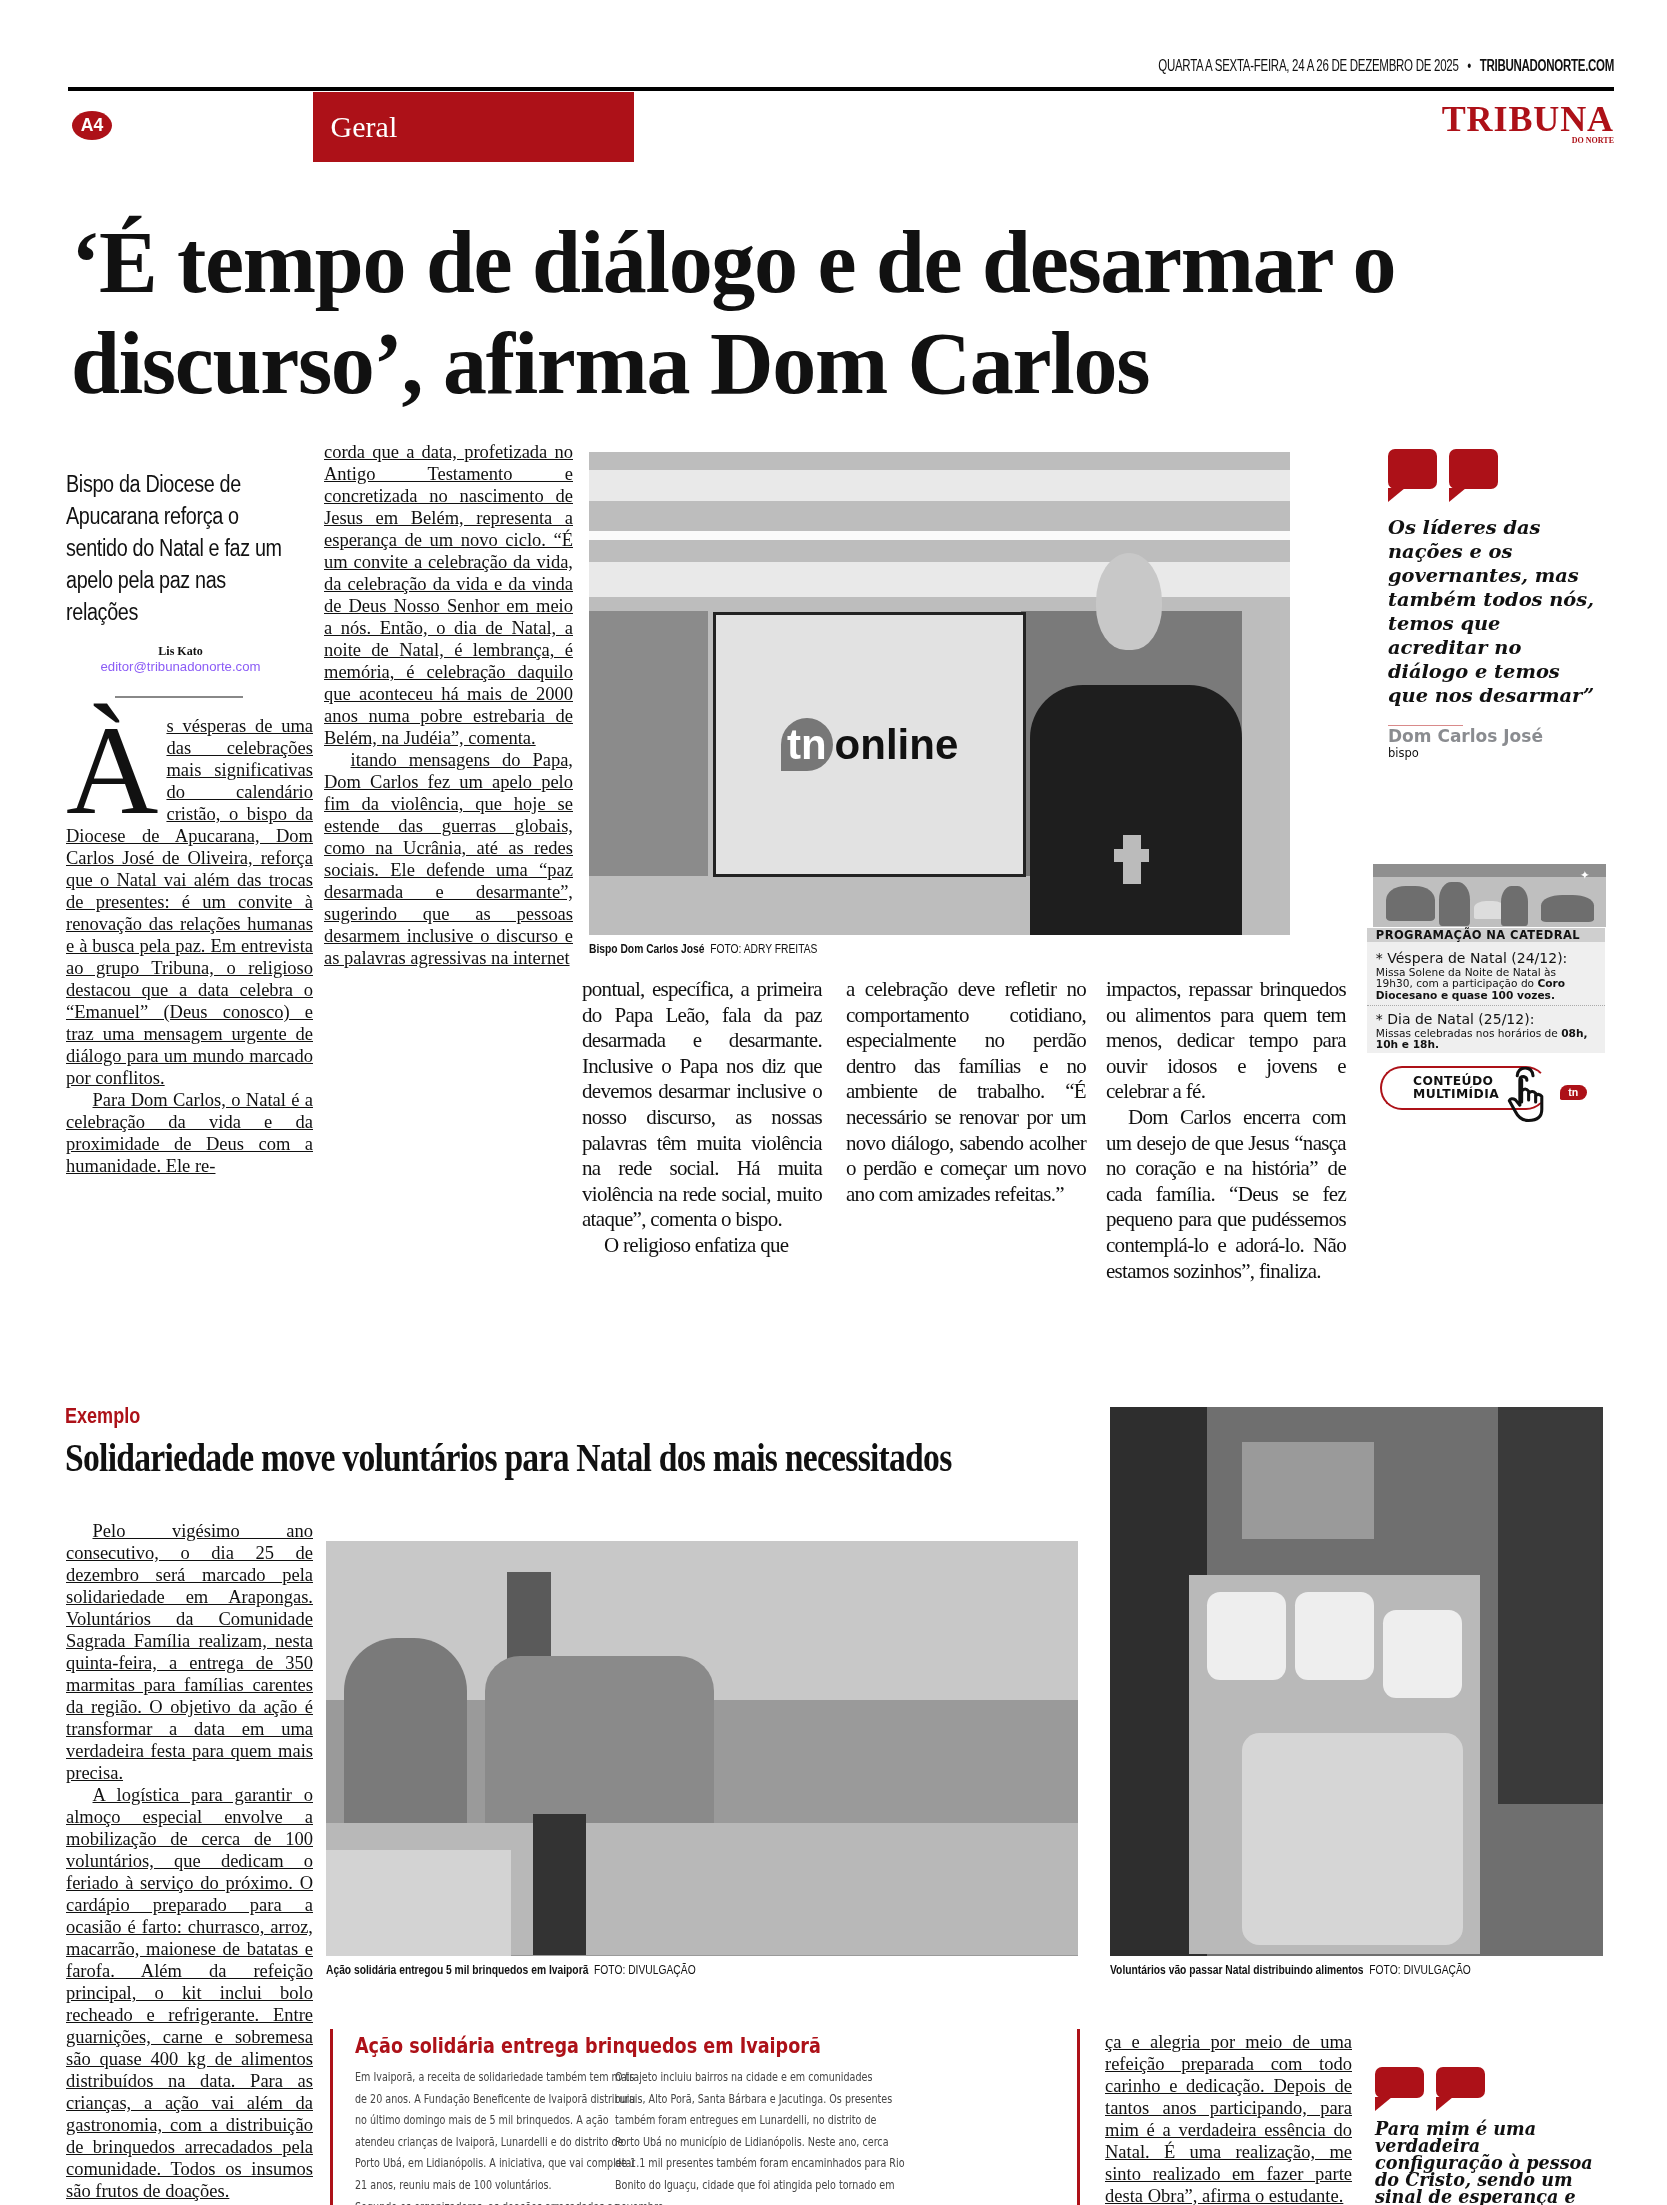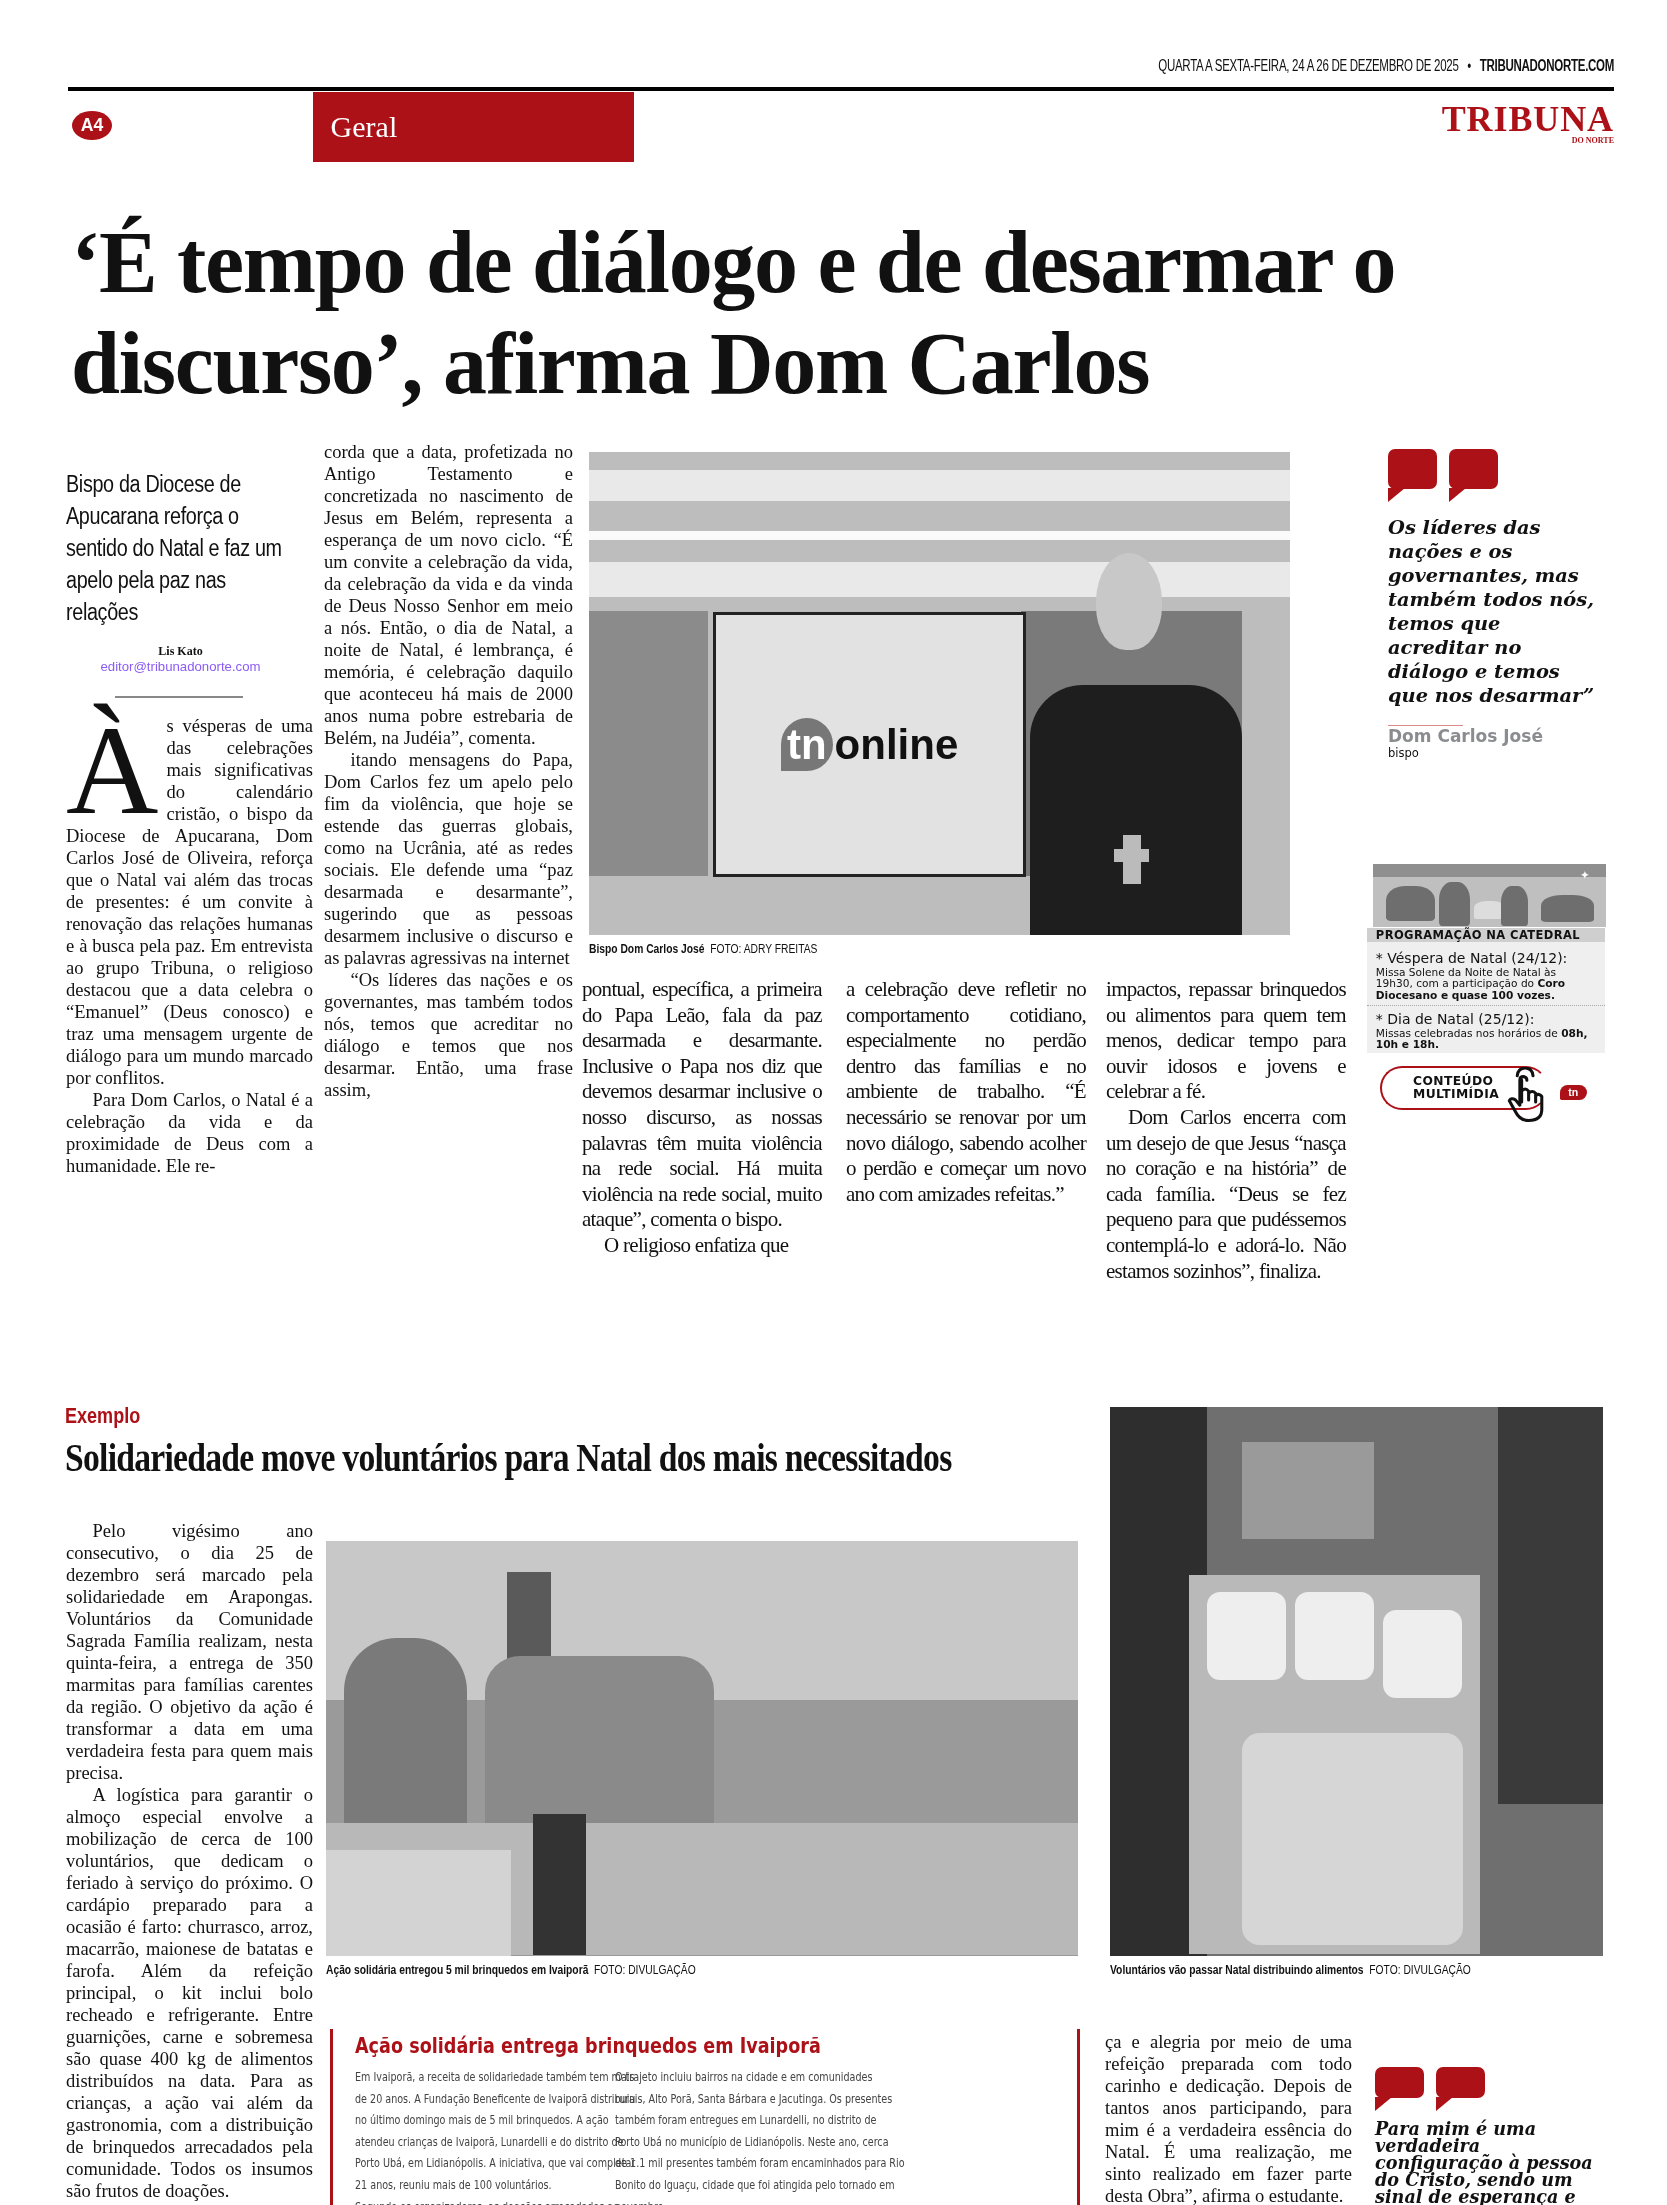--- a/index.html
+++ b/index.html
@@ -48,21 +48,21 @@
     transform: scaleX(0.86); transform-origin: left top; width: 265px;
   }
   .byline { left: 66px; top: 644px; width: 229px; text-align: center; }
   .byline .author { font-family: "Liberation Serif", serif; font-weight: bold; font-size: 12px; }
   .byline .email { font-family: "Liberation Sans", sans-serif; font-size: 13.2px; color: #8b5cf6; }
   .byline-rule { left: 115px; top: 696px; width: 128px; height: 1.8px; background: #888; }
 
   
   .col {
     font-family: "Liberation Serif", serif; font-size: 18.5px; line-height: 22px;
-    text-align: justify; hyphens: auto; color: #111;
+    text-align: justify; hyphens: auto; color: #111; text-decoration: underline;
   }
   .col p { text-indent: 26.5px; }
   .col p.noindent { text-indent: 0; }
   .dropcap {
     float: left; font-size: 128px; line-height: 93px; margin: 8.8px 8px 0 0;
     font-family: "Liberation Serif", serif;
   }
   .cond {
     font-family: "Liberation Serif", serif; font-size: 21px; line-height: 25.6px;
     text-align: justify; letter-spacing: -0.7px;
@@ -197,21 +197,20 @@
 <div class="abs byline-rule"></div>
 
 <div class="abs col" style="left:66px; top:715px; width:247px;">
   <span class="dropcap">À</span>
   <p class="noindent">s vésperas de uma das celebrações mais significativas do calendário cristão, o bispo da Diocese de Apucarana, Dom Carlos José de Oliveira, reforça que o Natal vai além das trocas de presentes: é um convite à renovação das relações humanas e à busca pela paz. Em entrevista ao grupo Tribuna, o religioso destacou que a data celebra o “Emanuel” (Deus conosco) e traz uma mensagem urgente de diálogo para um mundo marcado por conflitos.</p>
   <p>Para Dom Carlos, o Natal é a celebração da vida e da proximidade de Deus com a humanidade. Ele re-</p>
 </div>
 <div class="abs col" style="left:324px; top:441px; width:249px;">
   <p class="noindent">corda que a data, profetizada no Antigo Testamento e concretizada no nascimento de Jesus em Belém, representa a esperança de um novo ciclo. “É um convite a celebração da vida, da celebração da vida e da vinda de Deus Nosso Senhor em meio a nós. Então, o dia de Natal, a noite de Natal, é lembrança, é memória, é celebração daquilo que aconteceu há mais de 2000 anos numa pobre estrebaria de Belém, na Judéia”, comenta.</p>
   <p>itando mensagens do Papa, Dom Carlos fez um apelo pelo fim da violência, que hoje se estende das guerras globais, como na Ucrânia, até as redes sociais. Ele defende uma “paz desarmada e desarmante”, sugerindo que as pessoas desarmem inclusive o discurso e as palavras agressivas na internet</p>
-  <p>“Os líderes das nações e os governantes, mas também todos nós, temos que acreditar no diálogo e temos que nos desarmar. Então, uma frase assim,</p>
 </div>
 
 <div class="abs photo1">
   <div class="p1-band" style="top:17.6px; height:31px;"></div>
   <div class="p1-band" style="top:79px; height:8.8px; background:#fafafa;"></div>
   <div class="p1-band" style="top:110px; height:35px;"></div>
 
   <div class="p1-panel-l"></div>
   <div class="p1-panel-r"></div>
   <div class="p1-screen">

